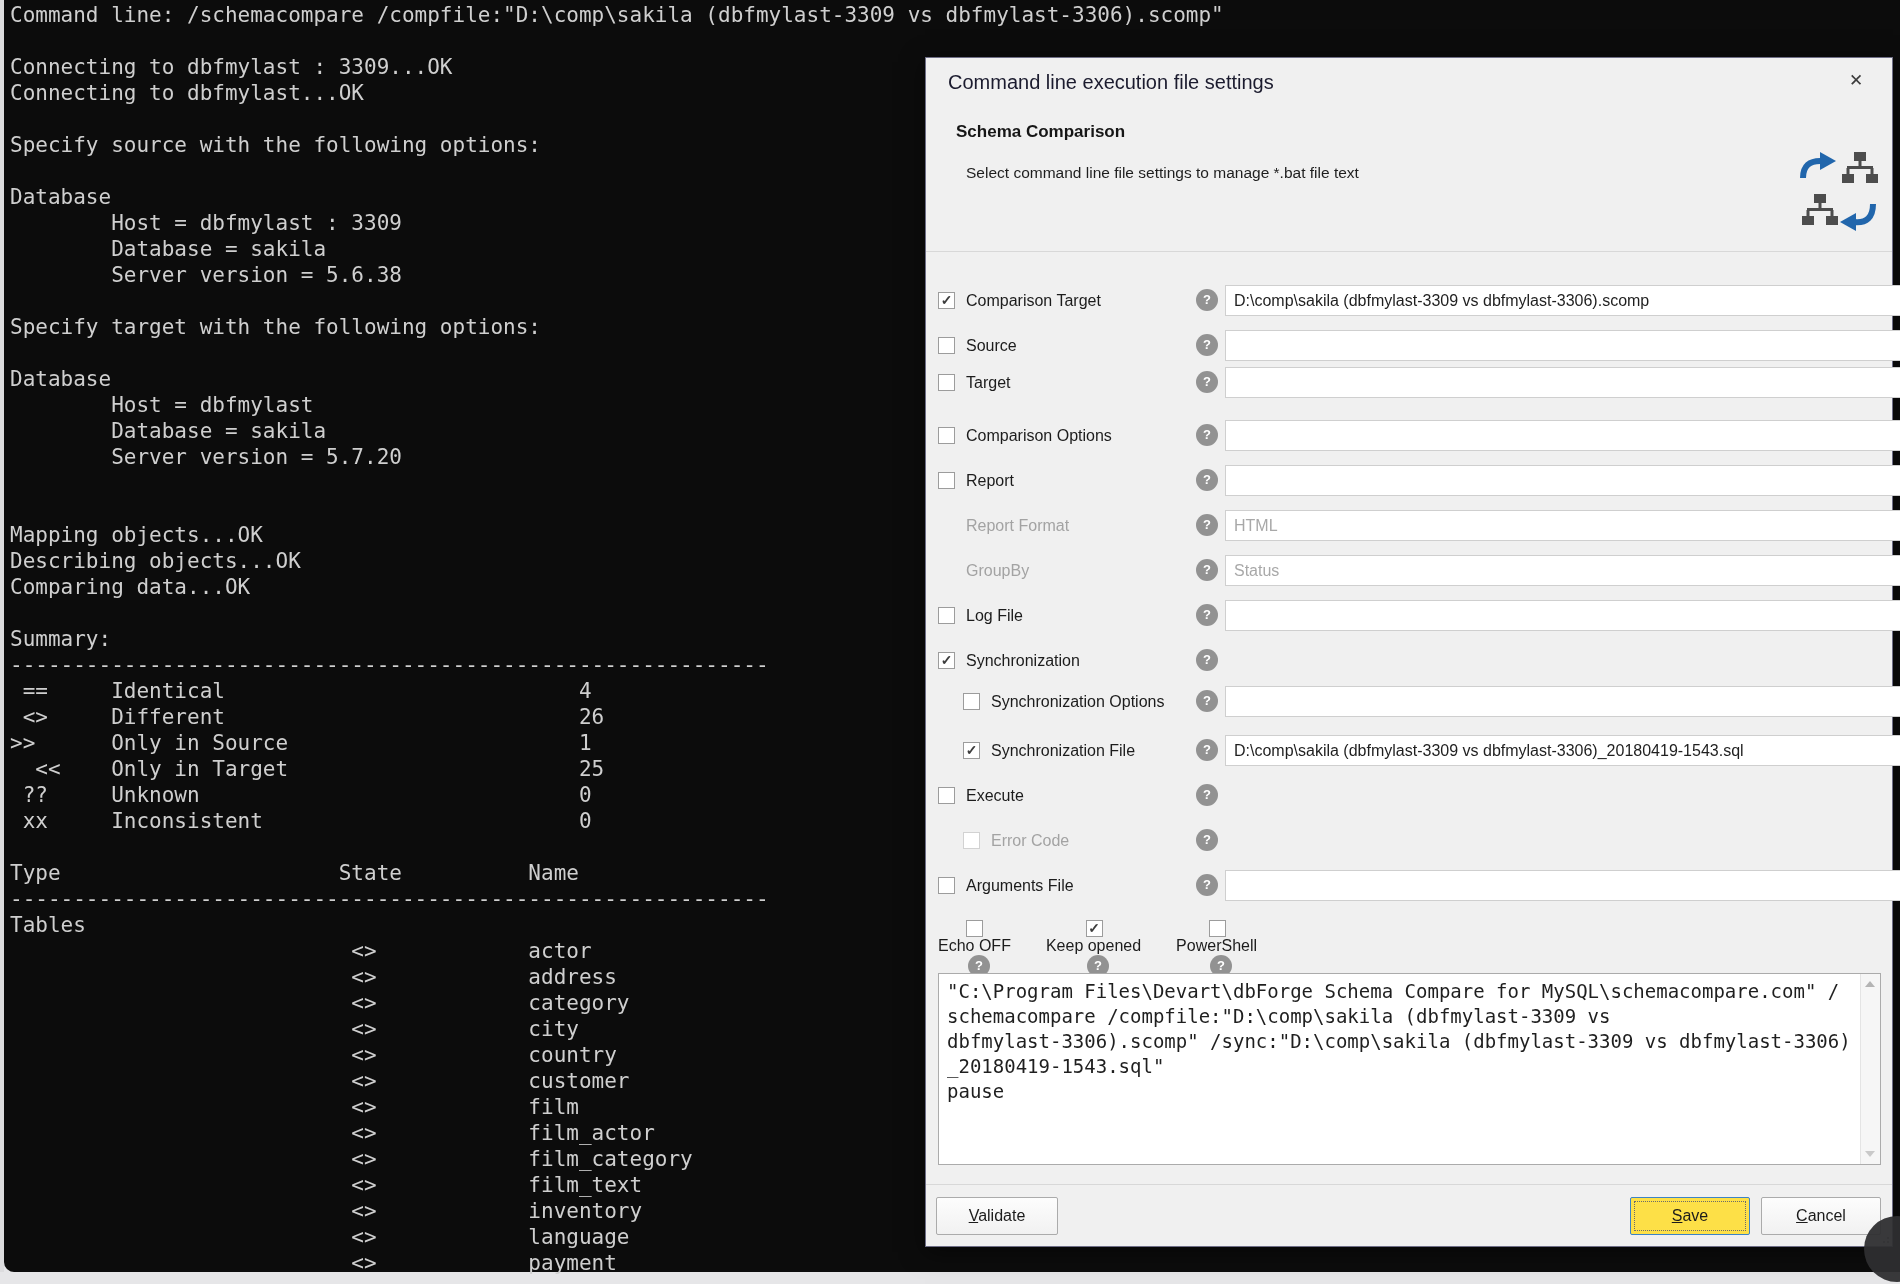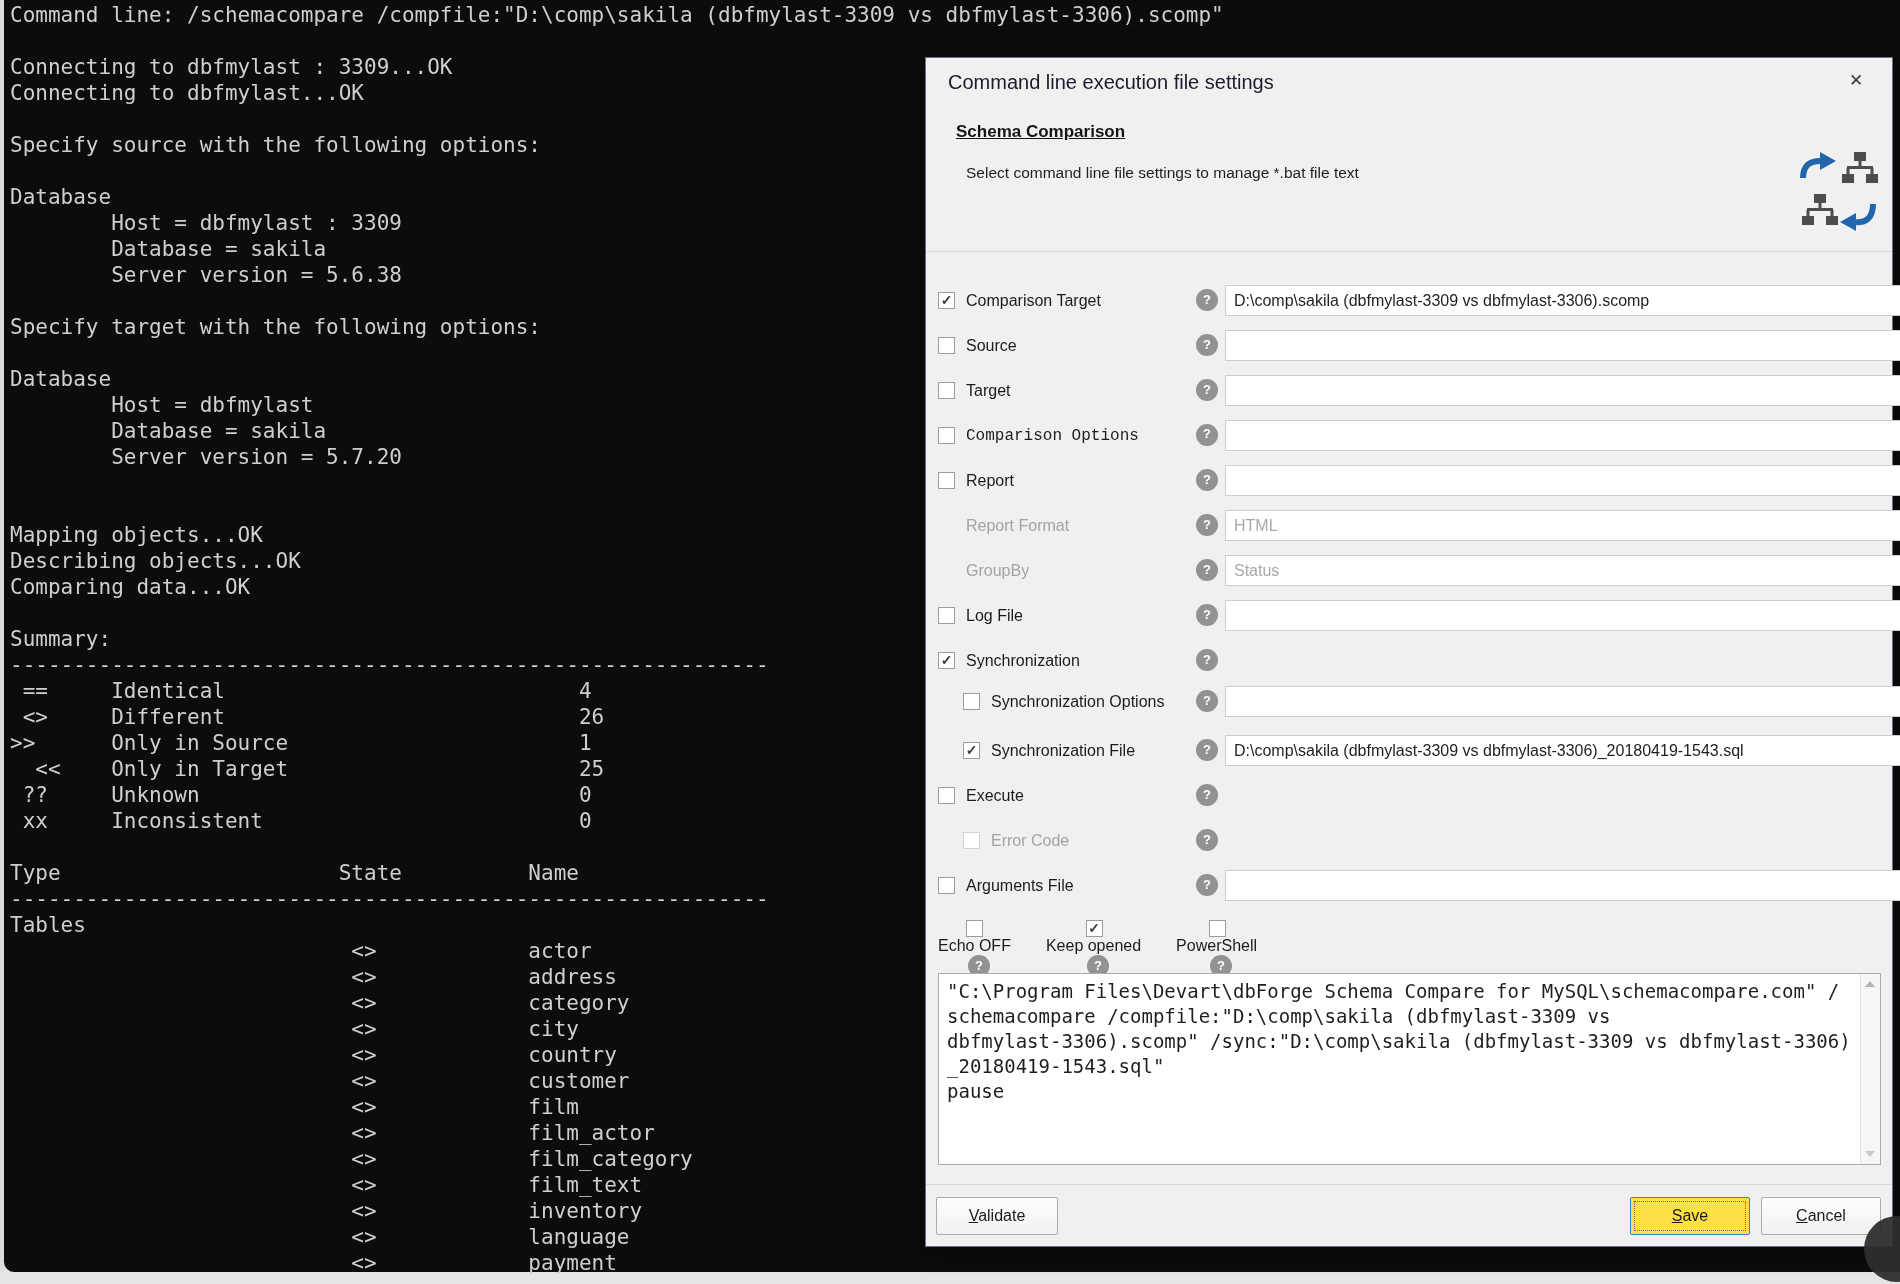--- a/index.html
+++ b/index.html
@@ -10,21 +10,21 @@
   .terminal{position:absolute;left:4px;top:0;width:1896px;height:1272px;background:#0c0c0c;
             border-bottom-left-radius:10px;}
   .terminal pre{margin:0;padding:2px 0 0 6px;font-family:"DejaVu Sans Mono",monospace;
                 font-size:21px;line-height:26px;color:#cfcfcf;white-space:pre;}
   
   .dialog{position:absolute;left:925px;top:57px;width:968px;height:1190px;background:#f0f0f0;
           border:1px solid #6e6e86;box-shadow:0 5px 22px rgba(0,0,0,.5);box-sizing:border-box;}
   .dlg-title{position:absolute;left:22px;top:13px;font-size:20px;color:#1b1b2e;}
   .dlg-close{position:absolute;left:915px;top:8px;width:30px;height:30px;text-align:center;
              line-height:30px;font-size:17px;color:#3c3c3c;cursor:pointer;}
-  .dlg-heading{position:absolute;left:30px;top:64px;font-size:17px;font-weight:bold;color:#161616;text-decoration:underline;}
+  .dlg-heading{position:absolute;left:30px;top:64px;font-size:17px;font-weight:bold;color:#161616;}
   .dlg-subtitle{position:absolute;left:40px;top:106px;font-size:15.5px;color:#1e1e1e;}
   .schema-icon{position:absolute;left:870px;top:90px;}
   .sep{position:absolute;left:0;width:100%;height:1px;background:#d8d8d8;}
   .sep-top{top:193px;}
   .sep-footer{top:1126px;}
   
   .row{position:absolute;left:0;width:100%;height:45px;}
   .cb{position:absolute;left:12px;top:14px;width:17px;height:17px;background:#fff;
       border:1px solid #9c9c9c;box-sizing:border-box;text-align:center;line-height:14px;
       font-size:14px;font-weight:bold;color:#3d3d3d;cursor:pointer;}
@@ -194,31 +194,31 @@
         <div class="row" style="top: 265px;">
     <span class="cb"></span>
     <span class="lbl">Source</span>
     <span class="help">?</span>
     <span class="field">
       <span class="val"></span>
       <span class="browse light">...</span>
 
     </span>
   </div>
-        <div class="row" style="top: 310px;">
+        <div class="row" style="top: 302px;">
     <span class="cb"></span>
     <span class="lbl">Target</span>
     <span class="help">?</span>
     <span class="field">
       <span class="val"></span>
       <span class="browse light">...</span>
 
     </span>
   </div>
-        <div class="row" style="top: 355px; font-family: Liberation Mono, monospace;">
+        <div class="row" style="top: 355px;">
     <span class="cb"></span>
     <span class="lbl">Comparison Options</span>
     <span class="help">?</span>
     <span class="field">
       <span class="val"></span>
       <span class="browse light">...</span>
 
     </span>
   </div>
         <div class="row" style="top: 400px;">

